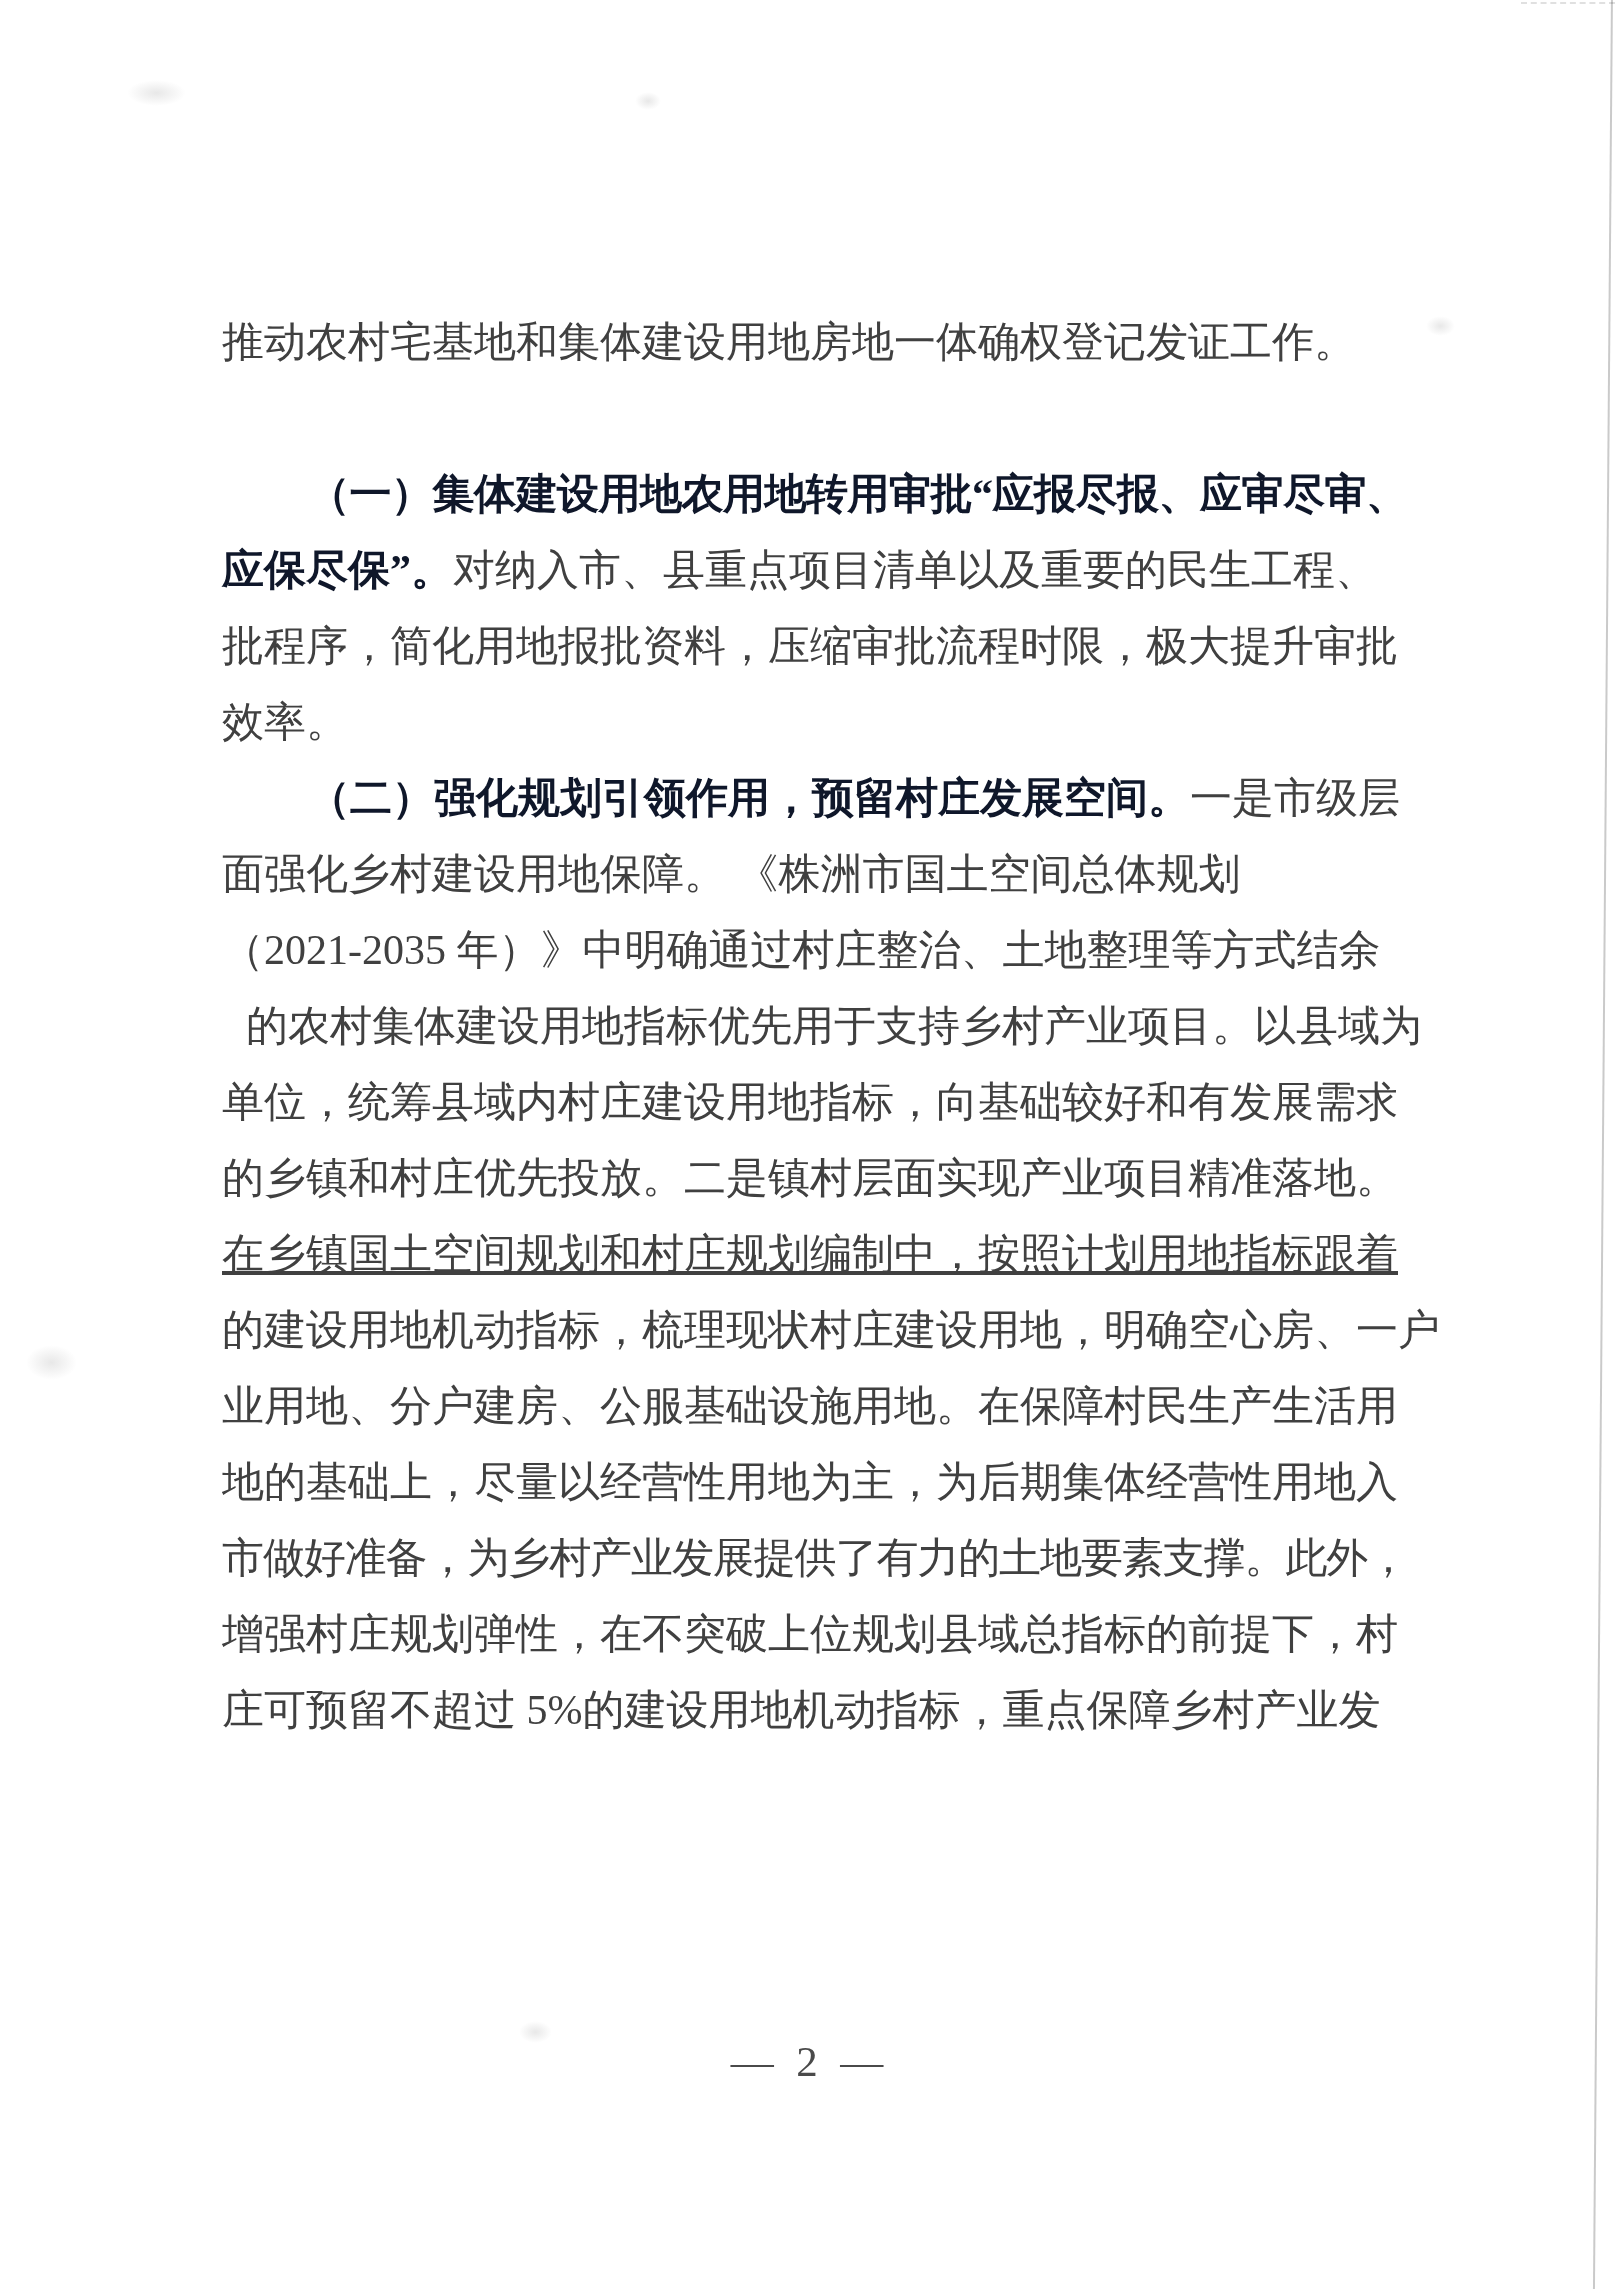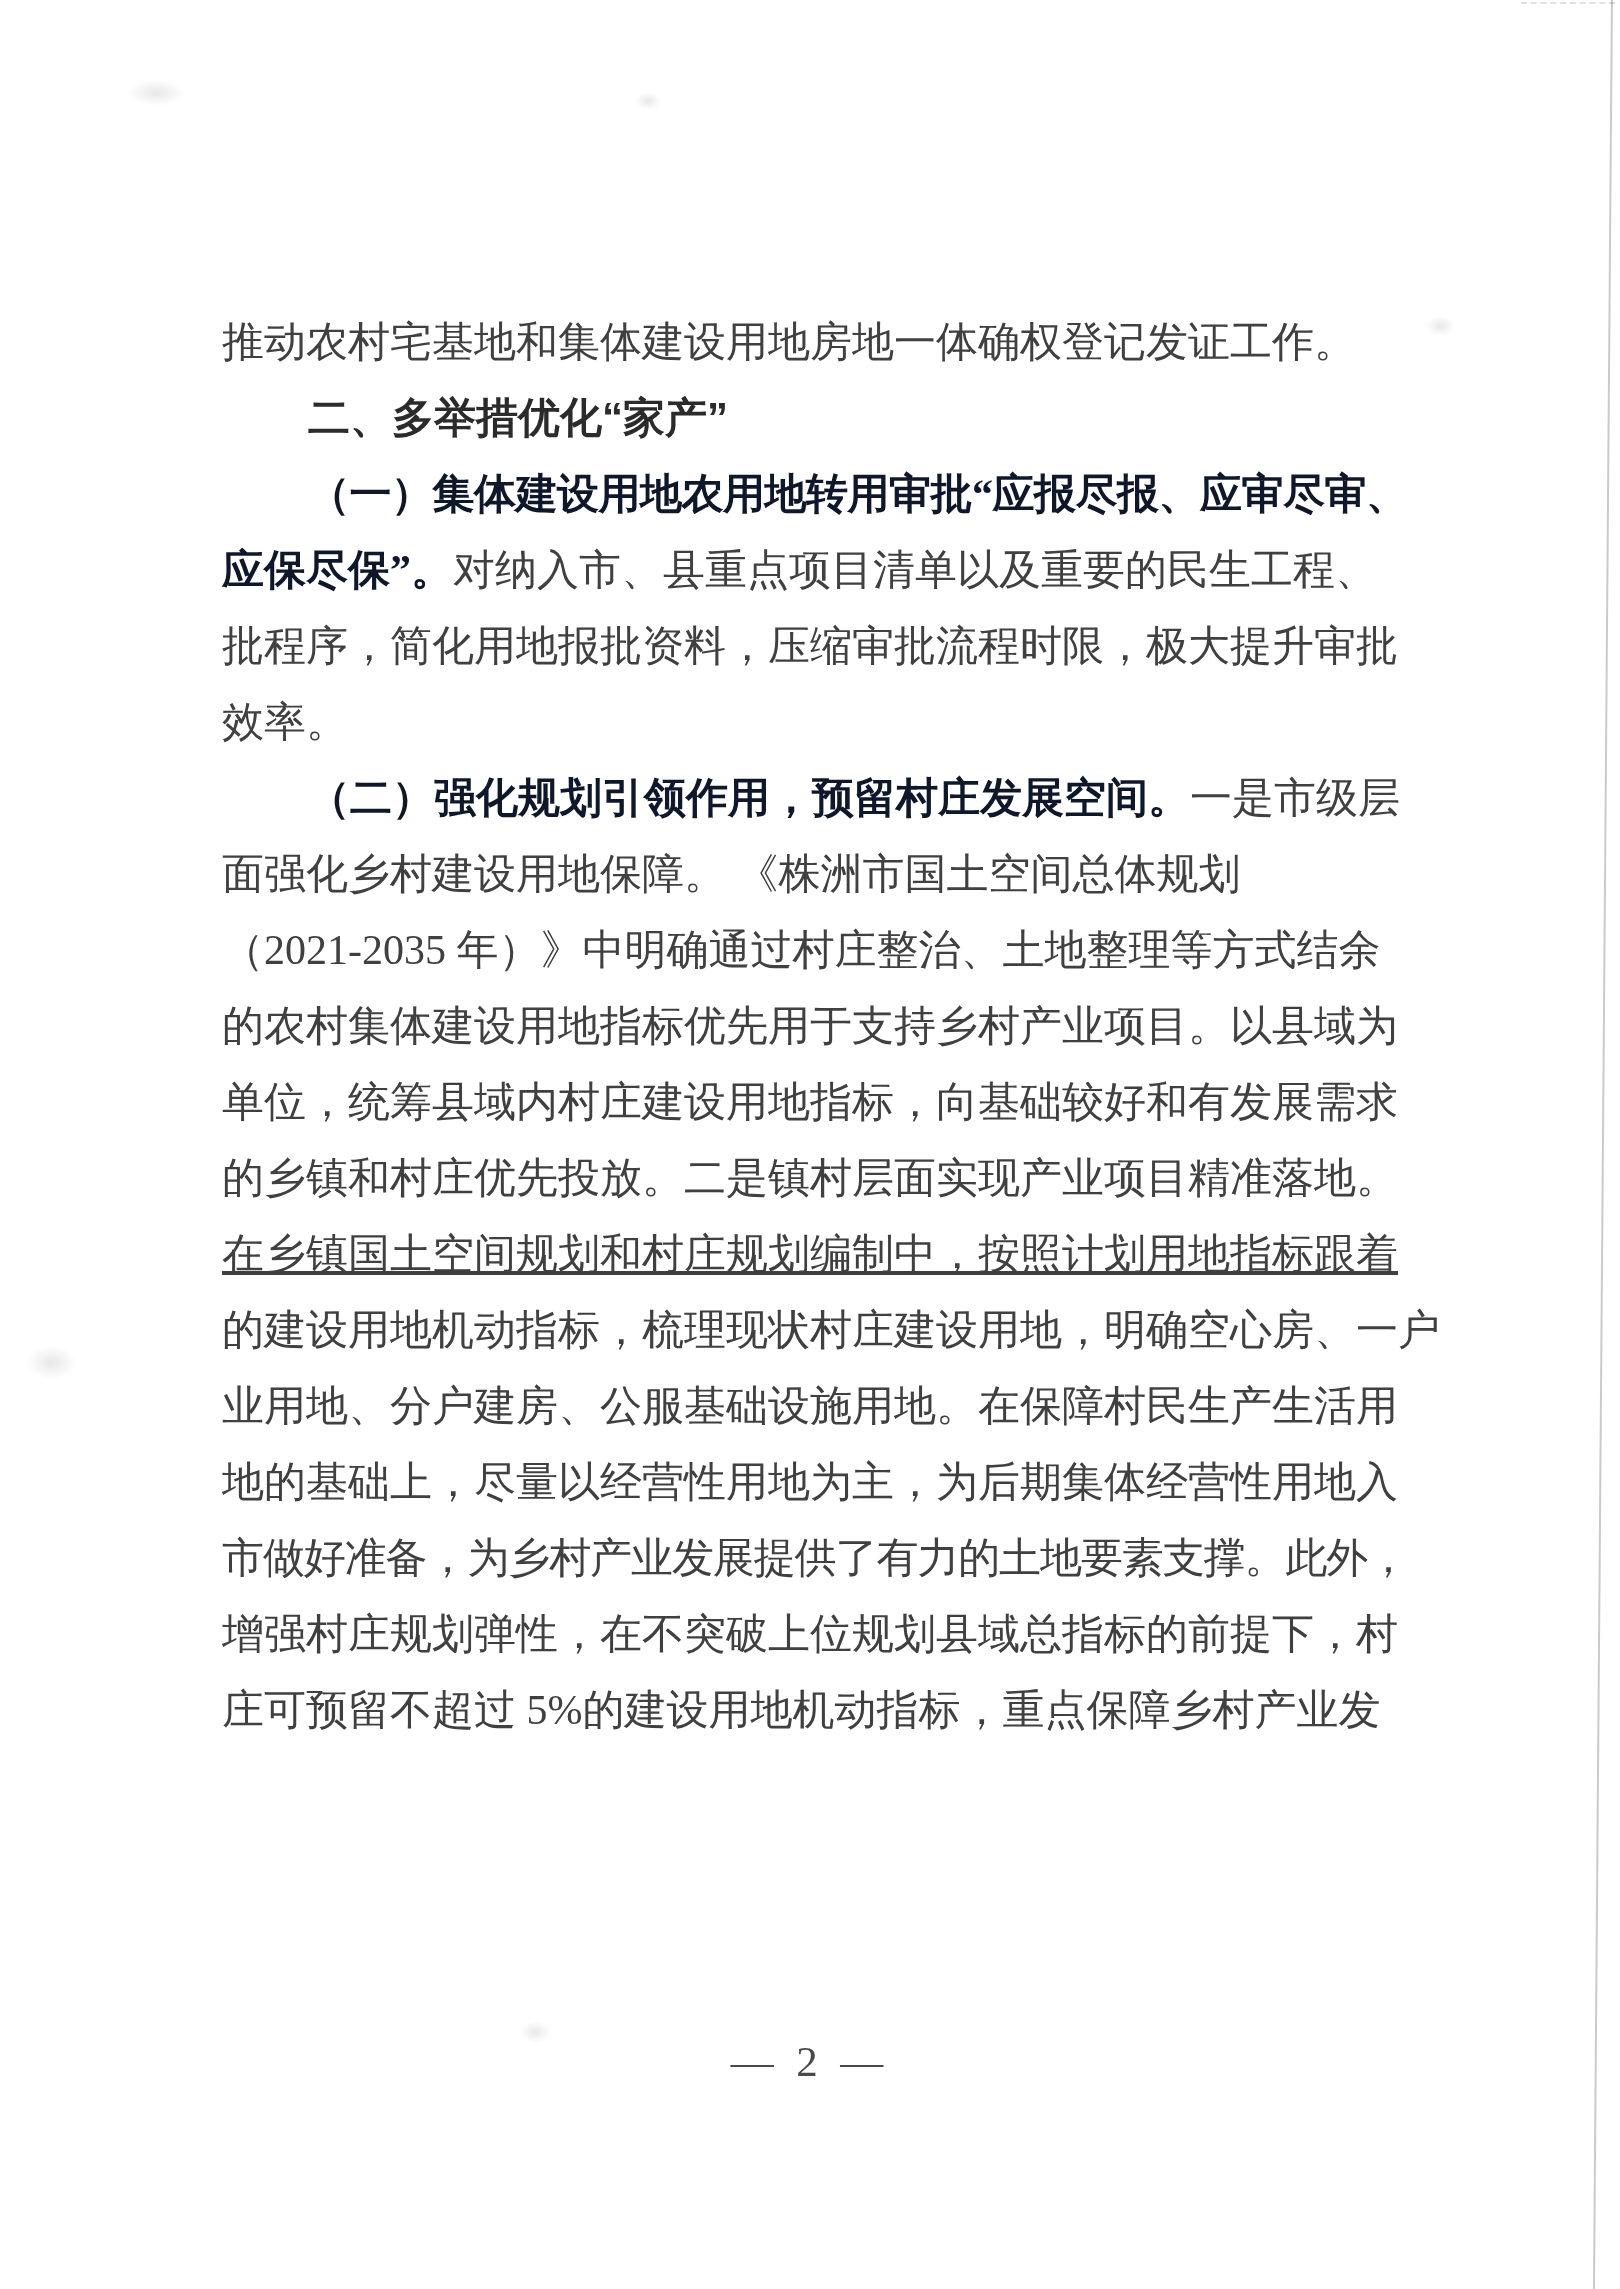--- a/index.html
+++ b/index.html
@@ -76,29 +76,29 @@
   .smudge.s4{left:519px;top:2021px;width:33px;height:21.6px;}
   .smudge.s5{left:1426px;top:316px;width:29px;height:19.6px;}
 </style>
 </head>
 <body>
 
 <div class="page">
 
   <div class="text-block" id="lines">
       <div class="line"><span class="seg-body">推动农村宅基地和集体建设用地房地一体确权登记发证工作。</span></div>
-      <div class="line"><span class="indent-spacer"></span><span class="seg-h1">二、多举措优化“家产”</span></div>
+      <div class="line"><span class="indent-spacer"></span></div>
       <div class="line" style="letter-spacing: -0.5px;"><span class="indent-spacer"></span><span class="seg-h2">（一）集体建设用地农用地转用审批“应报尽报、应审尽审、</span></div>
       <div class="line" style="letter-spacing: 0px;"><span class="seg-h2">应保尽保”。</span><span class="seg-body">对纳入市、县重点项目清单以及重要的民生工程、</span></div>
       <div class="line" style="letter-spacing: 0px;"><span class="seg-body">批程序，简化用地报批资料，压缩审批流程时限，极大提升审批</span></div>
       <div class="line"><span class="seg-body">效率。</span></div>
       <div class="line" style="letter-spacing: 0px;"><span class="indent-spacer"></span><span class="seg-h2">（二）强化规划引领作用，预留村庄发展空间。</span><span class="seg-body">一是市级层</span></div>
       <div class="line" style="letter-spacing: 0px;"><span class="seg-body">面强化乡村建设用地保障。 《株洲市国土空间总体规划</span></div>
       <div class="line" style="letter-spacing: 0px;"><span class="seg-body">（2021-2035 年）》中明确通过村庄整治、土地整理等方式结余</span></div>
-      <div class="line" style="letter-spacing: 0px;"><span class="seg-body">的农村集体建设用地指标优先用于支持乡村产业项目。以县域为</span></div>
+      <div class="line" style="letter-spacing: 0px; margin-left: 24px;"><span class="seg-body">的农村集体建设用地指标优先用于支持乡村产业项目。以县域为</span></div>
       <div class="line" style="letter-spacing: 0px;"><span class="seg-body">单位，统筹县域内村庄建设用地指标，向基础较好和有发展需求</span></div>
       <div class="line" style="letter-spacing: 0px;"><span class="seg-body">的乡镇和村庄优先投放。二是镇村层面实现产业项目精准落地。</span></div>
       <div class="line" style="letter-spacing: 0px; text-decoration: underline;"><span class="seg-body">在乡镇国土空间规划和村庄规划编制中，按照计划用地指标跟着</span></div>
       <div class="line" style="letter-spacing: 0px;"><span class="seg-body">的建设用地机动指标，梳理现状村庄建设用地，明确空心房、一户</span></div>
       <div class="line" style="letter-spacing: 0px;"><span class="seg-body">业用地、分户建房、公服基础设施用地。在保障村民生产生活用</span></div>
       <div class="line" style="letter-spacing: 0px;"><span class="seg-body">地的基础上，尽量以经营性用地为主，为后期集体经营性用地入</span></div>
       <div class="line" style="letter-spacing: -1.1px;"><span class="seg-body">市做好准备，为乡村产业发展提供了有力的土地要素支撑。此外，</span></div>
       <div class="line" style="letter-spacing: 0px;"><span class="seg-body">增强村庄规划弹性，在不突破上位规划县域总指标的前提下，村</span></div>
       <div class="line" style="letter-spacing: 0px;"><span class="seg-body">庄可预留不超过 5%的建设用地机动指标，重点保障乡村产业发</span></div>
     </div>

